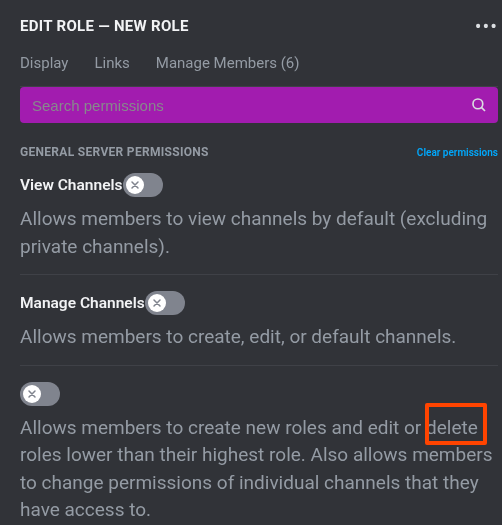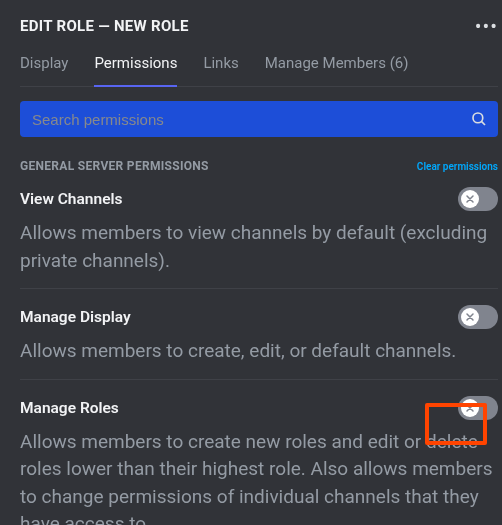--- a/index.html
+++ b/index.html
@@ -28,21 +28,20 @@
     color: #dbdee1;
     font-size: 20px;
     letter-spacing: 1px;
     line-height: 1;
     cursor: pointer;
   }
   .tabs {
     display: flex;
     gap: 26px;
     border-bottom: 1px solid #3f4147;
-    margin-bottom: 14px;
     text-align: center;
   }
   .tab {
     color: #949ba4;
     font-size: 15px;
     padding-bottom: 14px;
     cursor: pointer;
     position: relative;
   }
   .tab.active {
@@ -54,21 +53,21 @@
     left: 0; right: 0; bottom: -1px;
     height: 2px;
     background: #5865f2;
   }
   .search-wrap {
     position: relative;
     margin-bottom: 22px;
   }
   .search {
     width: 100%;
-    background: #1d4ed8;
+    background: #a21caf;
     border: none;
     border-radius: 4px;
     height: 36px;
     padding: 0 36px 0 12px;
     color: #dbdee1;
     font-size: 15px;
     outline: none;
   }
   .search::placeholder { color: #87898c; }
   .search-icon {
@@ -99,21 +98,20 @@
     cursor: pointer;
   }
   .perm {
     margin-bottom: 10px;
     padding-bottom: 14px;
   }
   .perm + .perm { padding-top: 6px; }
   .perm-divider { border-bottom: 1px solid #3f4147; }
   .perm-head {
     display: flex;
-    justify-content: space-between;
     align-items: center;
     margin-bottom: 8px;
   }
   .perm-title {
     color: #f2f3f5;
     font-size: 15.5px;
     font-weight: 600;
   }
   .perm-desc {
     color: #949ba4;
@@ -152,21 +150,20 @@
 
 <div class="panel">
 
   <div class="header">
     <div class="title">EDIT ROLE — NEW ROLE</div>
     <div class="more-icon">•••</div>
   </div>
 
   <div class="tabs">
     <div class="tab">Display</div>
-    <div class="tab active">Permissions</div>
     <div class="tab">Links</div>
     <div class="tab">Manage Members (6)</div>
   </div>
 
   <div class="search-wrap">
     <input class="search" type="text" placeholder="Search permissions" style="">
     <svg class="search-icon" viewBox="0 0 24 24" fill="none" stroke="currentColor" stroke-width="2.2">
       <circle cx="10.5" cy="10.5" r="6.5"></circle>
       <line x1="20" y1="20" x2="15.2" y2="15.2"></line>
     </svg>
@@ -186,35 +183,34 @@
               <path d="M6 6 L18 18 M18 6 L6 18" stroke="#80848e" stroke-width="3" stroke-linecap="round"></path>
             </svg>
         </div>
       </div>
     </div>
     <div class="perm-desc">Allows members to view channels by default (excluding private channels).</div>
   </div>
 
   <div class="perm perm-divider">
     <div class="perm-head">
-      <div class="perm-title">Manage Display</div>
+      <div class="perm-title">Manage Channels</div>
       <div class="toggle">
         <div class="toggle-knob">
           <svg viewBox="0 0 24 24">
               <path d="M6 6 L18 18 M18 6 L6 18" stroke="#80848e" stroke-width="3" stroke-linecap="round"></path>
             </svg>
         </div>
       </div>
     </div>
     <div class="perm-desc">Allows members to create, edit, or default channels.</div>
   </div>
 
   <div class="perm">
     <div class="perm-head">
-      <div class="perm-title">Manage Roles</div>
       <div class="toggle" id="hl-toggle">
         <div class="toggle-knob">
           <svg viewBox="0 0 24 24">
               <path d="M6 6 L18 18 M18 6 L6 18" stroke="#80848e" stroke-width="3" stroke-linecap="round"></path>
             </svg>
         </div>
       </div>
     </div>
     <div class="perm-desc">Allows members to create new roles and edit or delete roles lower than their highest role. Also allows members to change permissions of individual channels that they have access to.</div>
   </div>

